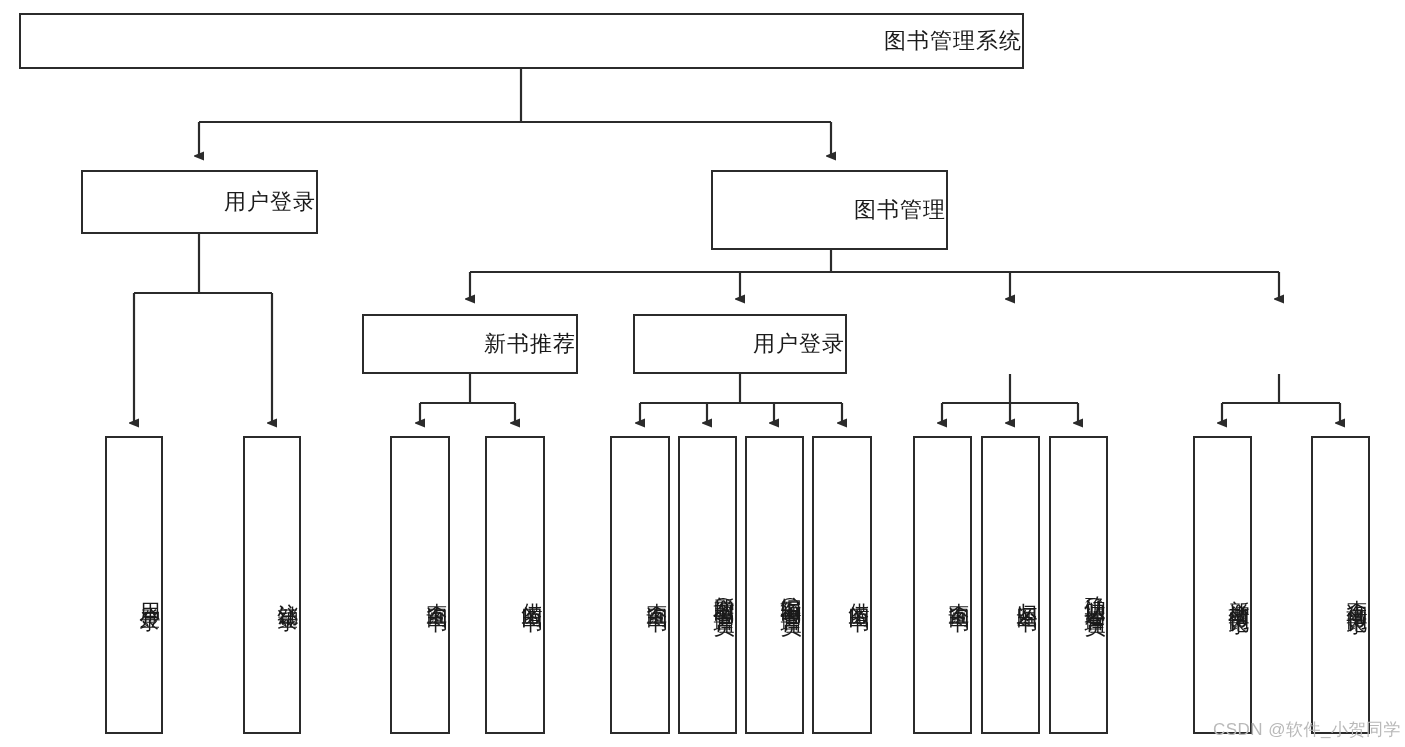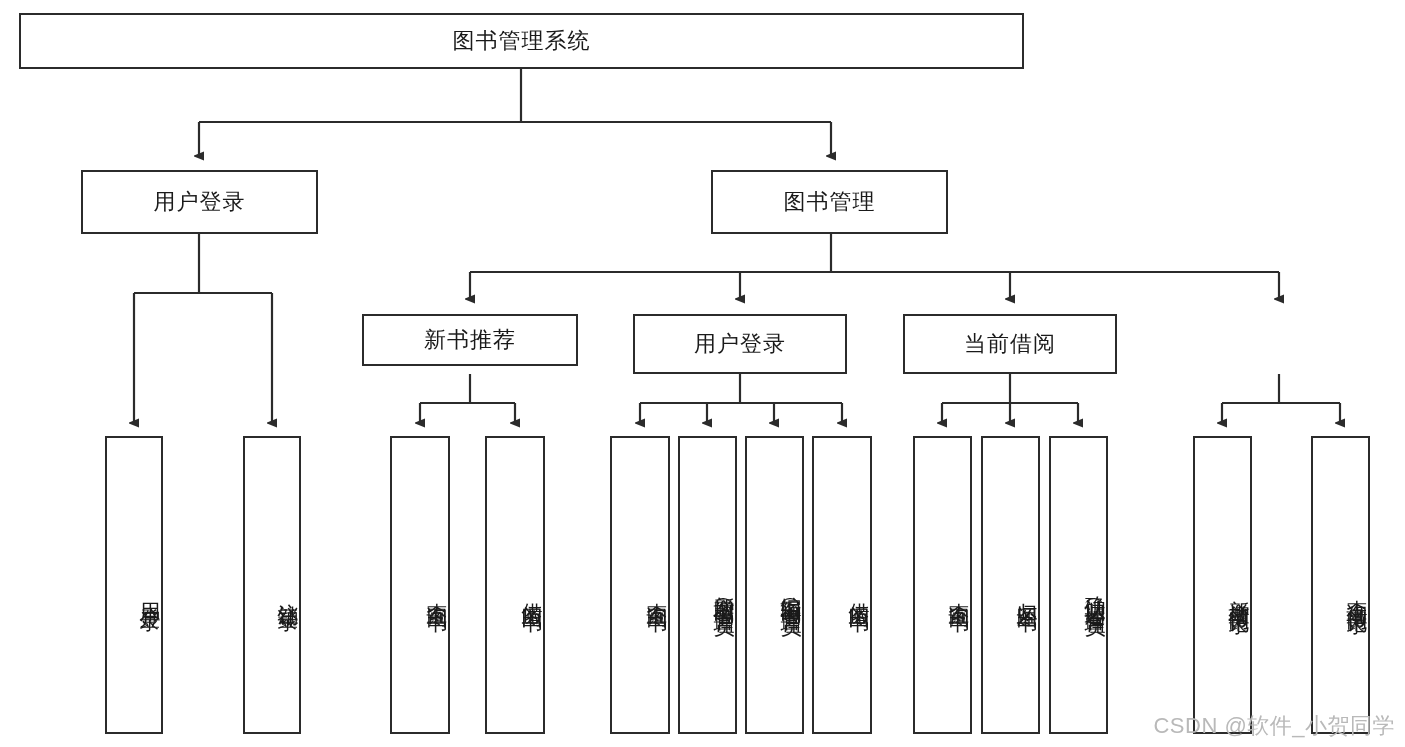--- a/index.html
+++ b/index.html
@@ -17,21 +17,21 @@
     background: #ffffff;
     overflow: hidden;
   }
   .node {
     position: absolute;
     box-sizing: border-box;
     border: 2px solid #2b2b2b;
     background: #ffffff;
     display: flex;
     align-items: center;
-    justify-content: center;
+    justify-content: flex-end;
     color: #1a1a1a;
   }
   .node.horiz {
     font-size: 22px;
     letter-spacing: 1px;
   }
   .node.vert {
     writing-mode: vertical-rl;
     text-orientation: upright;
     font-size: 21px;
@@ -58,23 +58,23 @@
     height: 747px;
     pointer-events: none;
   }
   .link {
     stroke: #2b2b2b;
     stroke-width: 2.2;
     fill: none;
   }
   .watermark {
     position: absolute;
-    right: 10px;
+    right: 4px;
     bottom: 6px;
-    font-size: 22px;
+    font-size: 17px;
     color: #b9b9b9;
     white-space: nowrap;
     letter-spacing: 0.5px;
   }
 </style>
 </head>
 <body>
 
 <div id="canvas">
 
@@ -129,32 +129,29 @@
     <path class="link" d="M1340,403 L1340,423" marker-end="url(#arrow)"></path>
   </svg>
 
   <div class="node horiz root" style="left:19px; top:13px; width:1005px; height:56px;">
     <span>图书管理系统</span>
   </div>
 
   <div class="node horiz" style="left:81px; top:170px; width:237px; height:64px;">
     <span>用户登录</span>
   </div>
-  <div class="node horiz" style="left:711px; top:170px; width:237px; height:64px;">
+  <div class="node horiz" style="left:711px; top:170px; width:237px; height:80px;">
     <span>图书管理</span>
   </div>
 
-  <div class="node horiz" style="left:362px; top:314px; width:216px; height:52px;">
+  <div class="node horiz" style="left:362px; top:314px; width:216px; height:60px;">
     <span>新书推荐</span>
   </div>
   <div class="node horiz" style="left:633px; top:314px; width:214px; height:60px;">
     <span>用户登录</span>
-  </div>
-  <div class="node horiz" style="left:903px; top:314px; width:214px; height:60px;">
-    <span>当前借阅</span>
   </div>
 
   <div class="node vert" style="left:105px; top:436px; width:58px; height:298px;">
     <span class="vtext">用户登录</span>
   </div>
   <div class="node vert" style="left:243px; top:436px; width:58px; height:298px;">
     <span class="vtext">注销登录</span>
   </div>
 
   <div class="node vert" style="left:390px; top:436px; width:60px; height:298px;">

